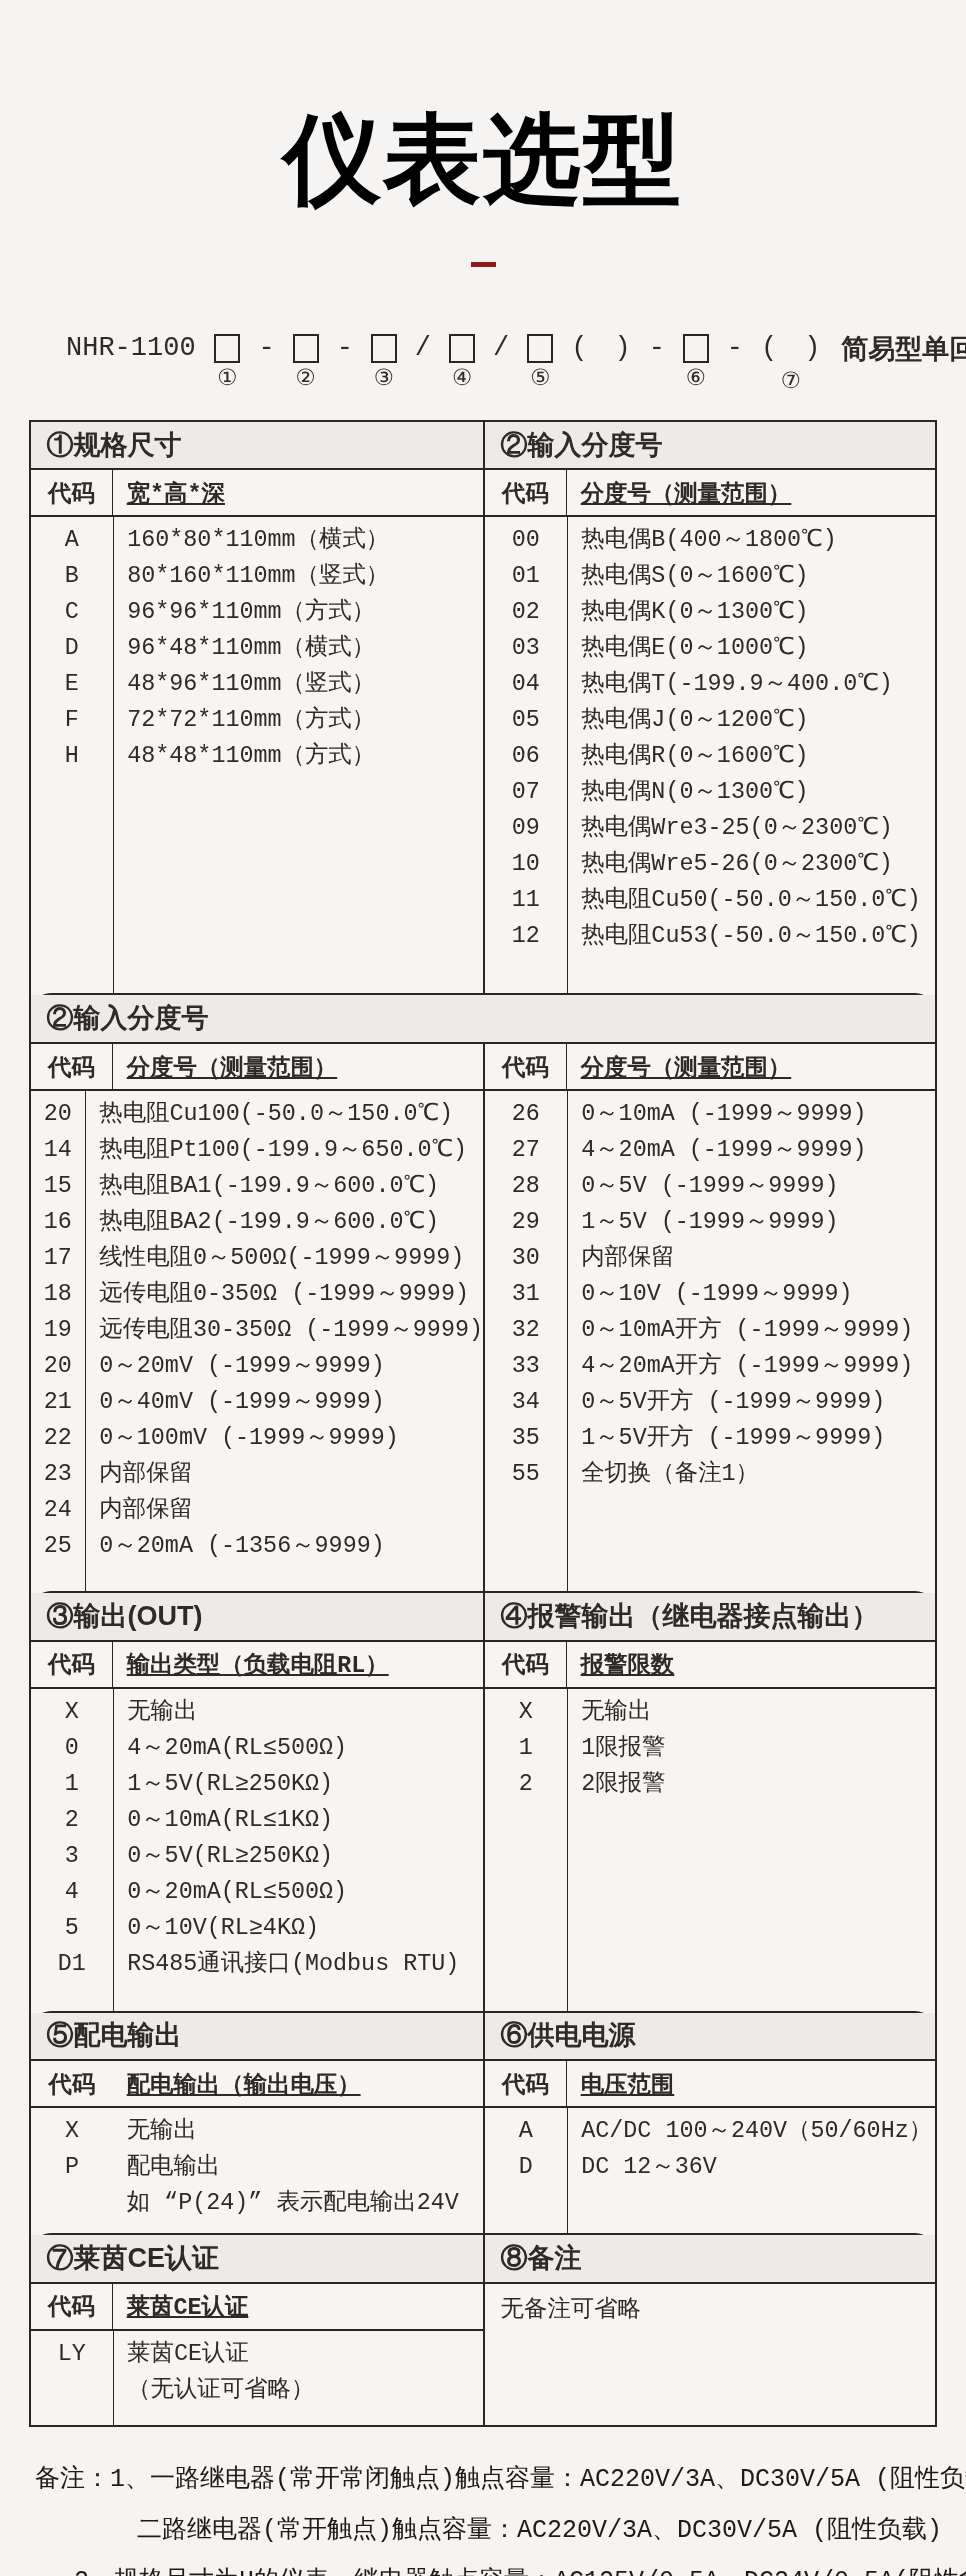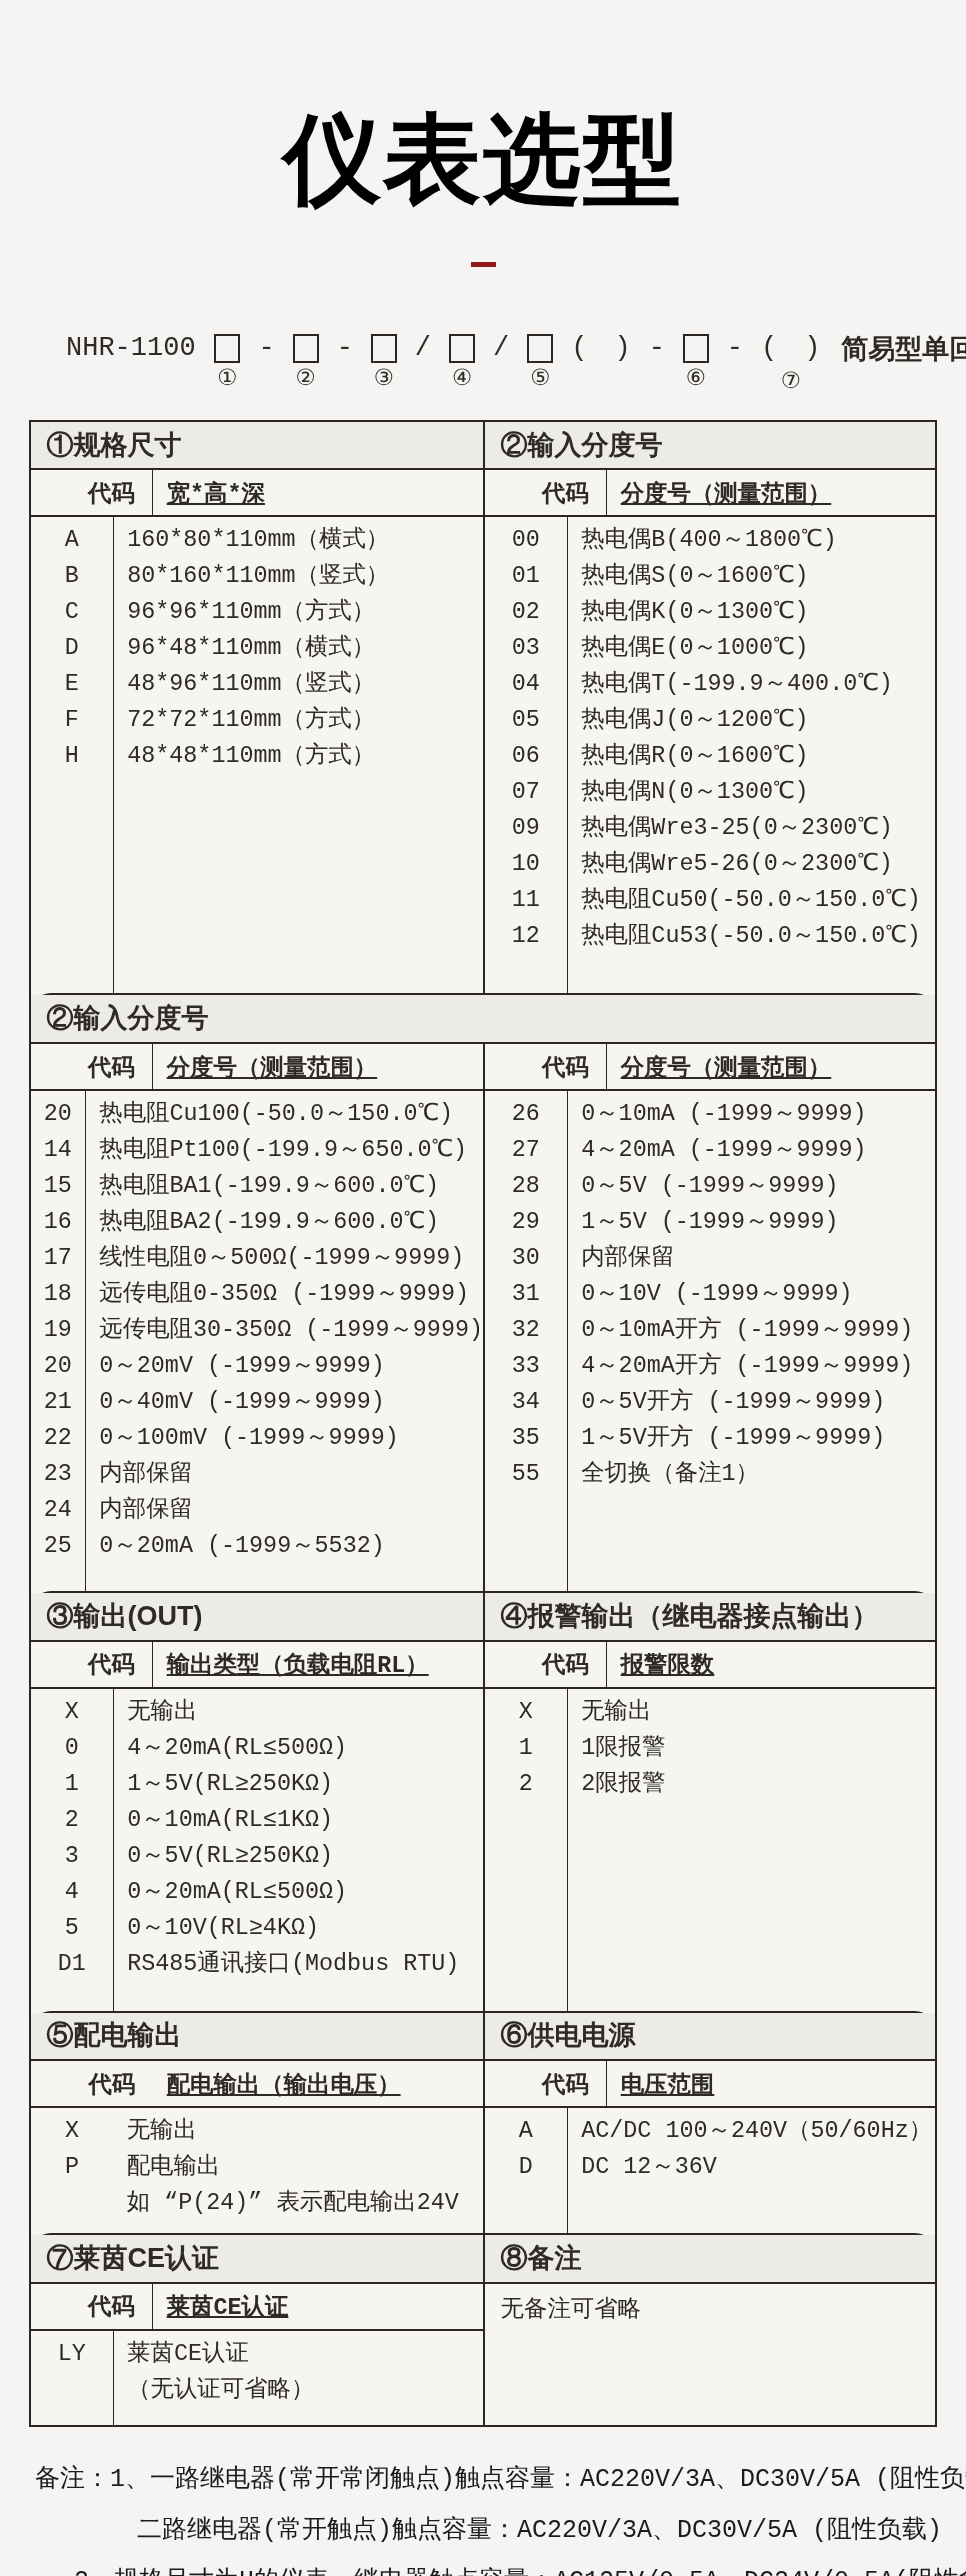--- a/index.html
+++ b/index.html
@@ -95,21 +95,20 @@
     padding:8.8px 9.8px 8.8px 15.6px;
   }
 
   .cols{
     display:flex;align-items:stretch;
     border-bottom:2px solid var(--line);
     font-weight:700;
     font-size:23.4px;
     min-height:47px;
     font-family:"Liberation Mono","DejaVu Sans Mono", monospace;
-    padding-left:40px;
   }
   .cols .h-code{
     flex:0 0 82px;width:82px;
     border-right:1px solid var(--line);
     display:flex;align-items:center;justify-content:center;
     white-space:nowrap;
   }
   .cols .h-desc{
     display:flex;align-items:center;
     padding-left:13.7px;padding-right:7.8px;
@@ -408,21 +407,21 @@
                   <tr class="row">
                     <td class="code">23</td>
                     <td class="desc">内部保留</td>
                   </tr>
                   <tr class="row">
                     <td class="code">24</td>
                     <td class="desc">内部保留</td>
                   </tr>
                   <tr class="row">
                     <td class="code">25</td>
-                    <td class="desc">0～20mA (-1999～5532)</td>
+                    <td class="desc">0～20mA (-1356～9999)</td>
                   </tr>
                   <tr class="fill">
                     <td class="code"></td>
                     <td class="desc"></td>
                   </tr>
                 </tbody>
               </table>
           </div>
         </div>
         <div class="half right">

